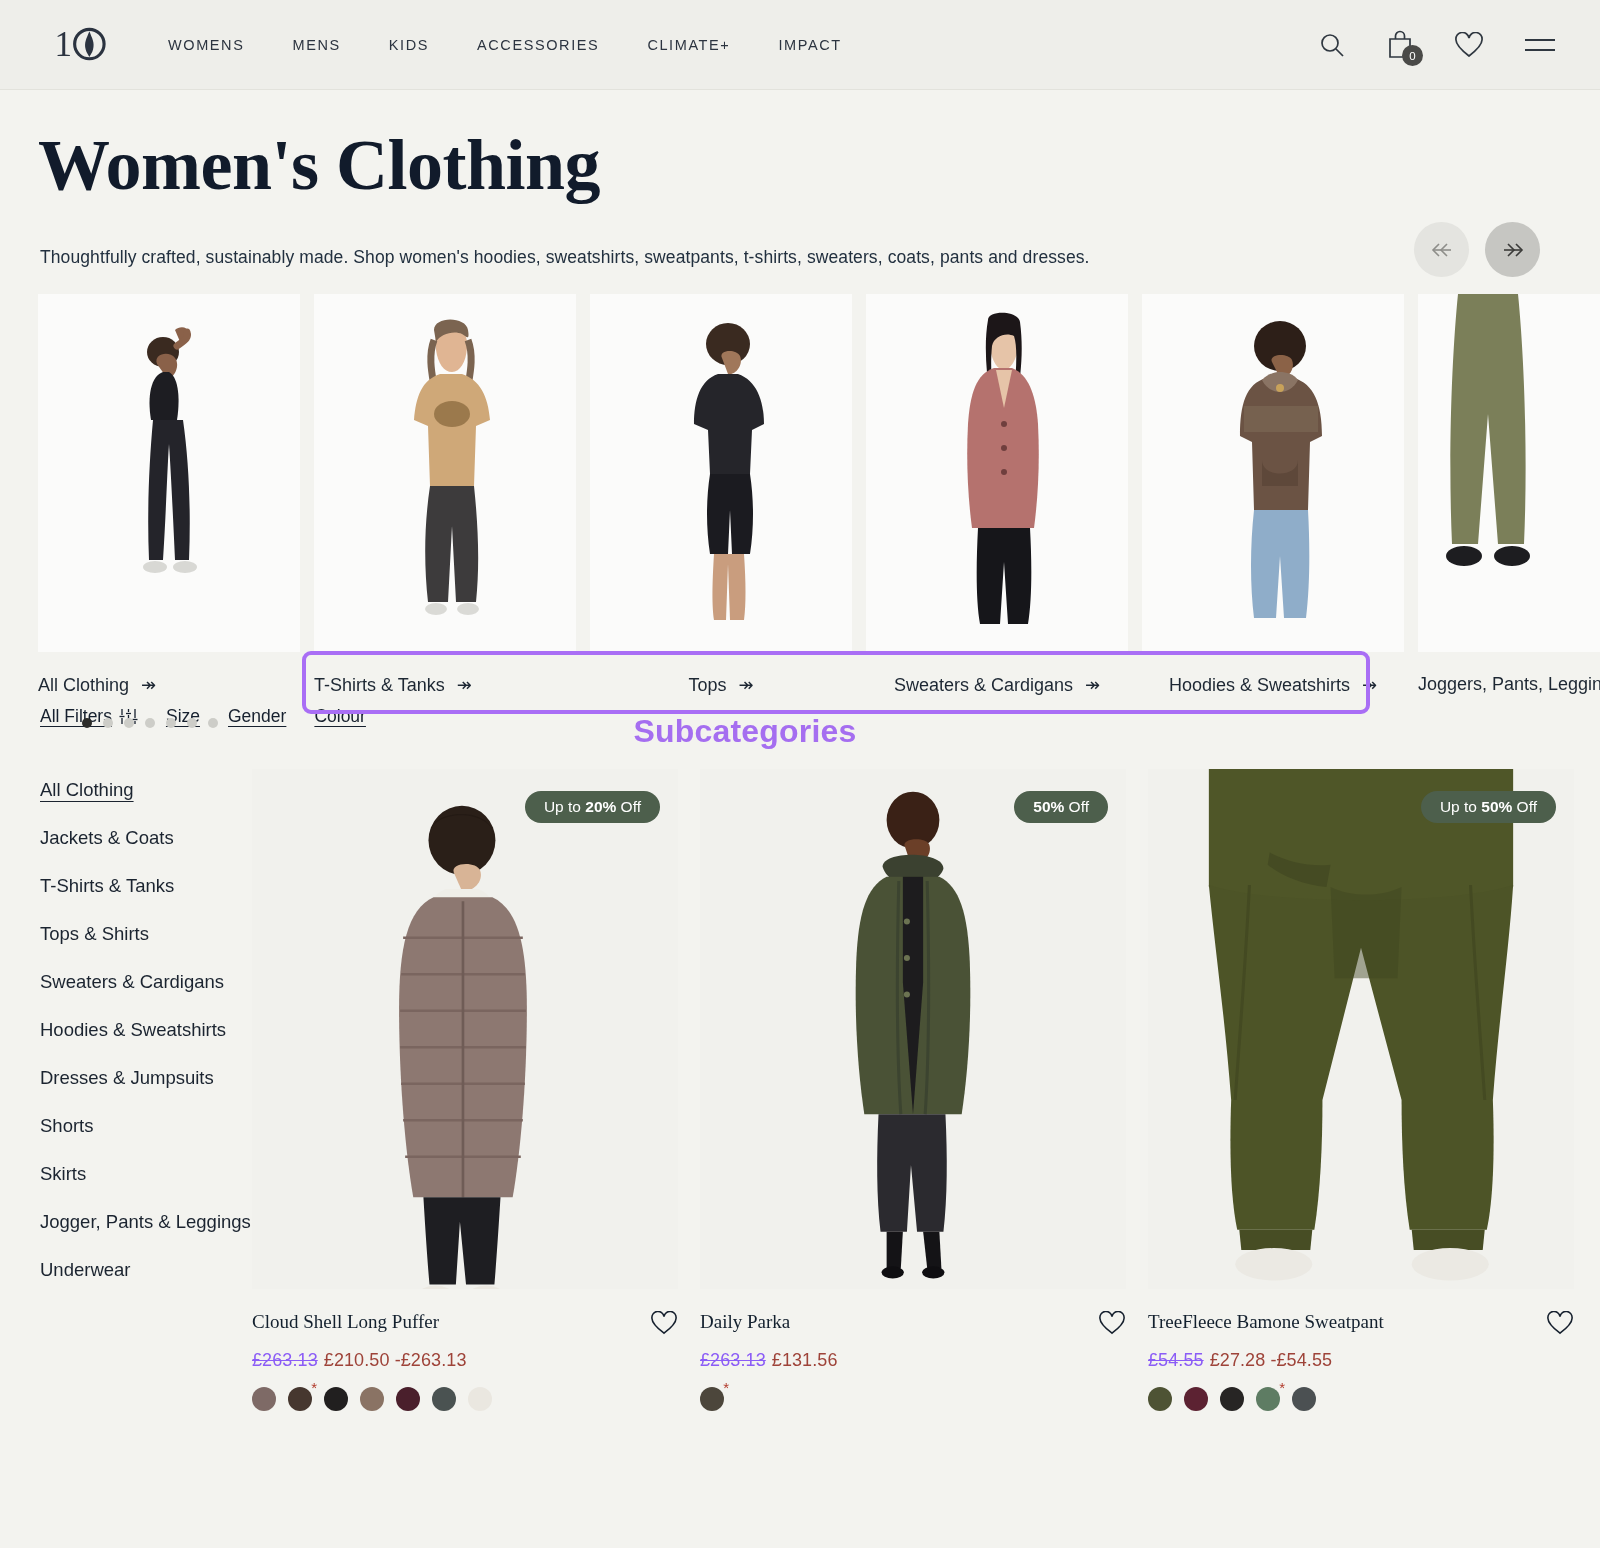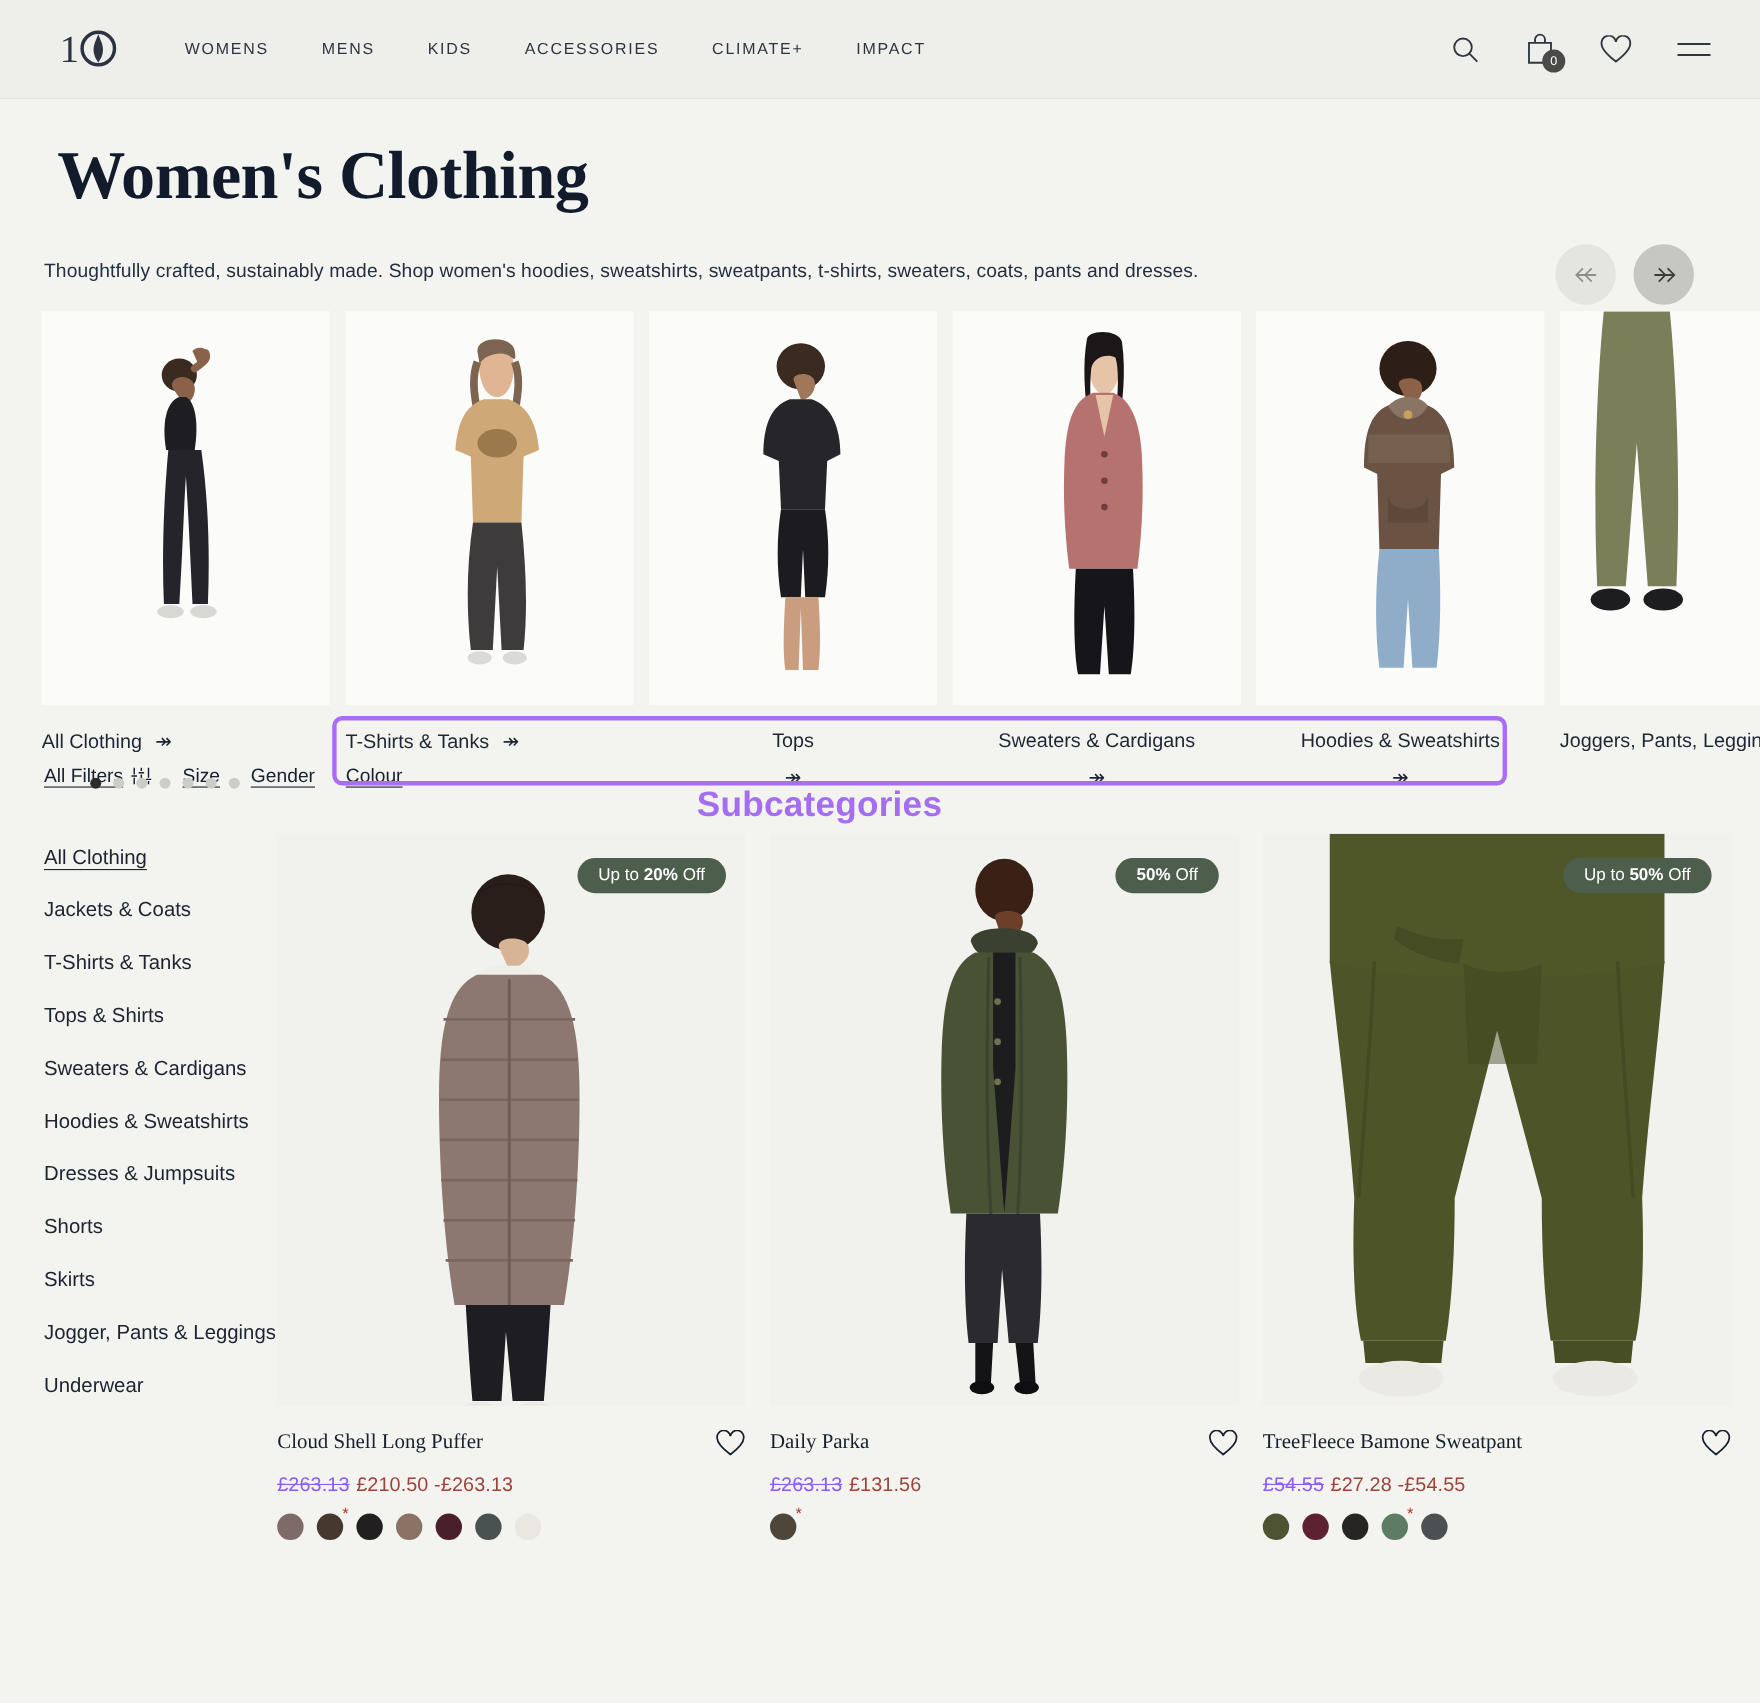--- a/index.html
+++ b/index.html
@@ -34,22 +34,22 @@
     position: absolute; right: -9px; bottom: -6px;
     width: 21px; height: 21px; border-radius: 50%;
     background: #4a4a48; color: #fff; font-size: 11.5px;
     display: flex; align-items: center; justify-content: center;
     font-family: "Liberation Sans", sans-serif;
   }
 
   
   .title {
     font-family: "Liberation Serif", serif;
-    font-size: 62px; font-weight: 700; letter-spacing: -0.5px;
-    color: #111b2b; margin: 36px 0 0 52px; line-height: 1.1;
+    font-size: 72px; font-weight: 700; letter-spacing: -0.5px;
+    color: #111b2b; margin: 36px 0 0 38px; line-height: 1.1;
   }
   .subtitle {
     font-size: 17.5px; color: #22303f; margin: 42px 0 0 40px; letter-spacing: 0.1px;
   }
 
   
   .carousel-nav { position: absolute; right: 60px; top: 222px; display: flex; gap: 16px; }
   .cnav {
     width: 55px; height: 55px; border-radius: 50%;
     display: flex; align-items: center; justify-content: center; cursor: pointer;
@@ -62,21 +62,21 @@
   .ctrack { display: flex; gap: 14px; }
   .ctile { width: 262px; flex: 0 0 262px; }
   .cimg {
     height: 358px; background: #fbfbfa; position: relative; overflow: hidden;
   }
   .clabel {
     display: flex; align-items: center; gap: 12px;
     font-size: 18px; color: #1d2733; margin-top: 22px; cursor: pointer;
     white-space: nowrap;
   }
-  .clabel.center { justify-content: center; flex-direction: column; }
+  .clabel.center { justify-content: center; }
   .dots { display: flex; gap: 11px; margin: 22px 0 0 44px; }
   .dot { width: 10px; height: 10px; border-radius: 50%; background: #cdcdc8; }
   .dot.active { background: #2c2c2a; }
 
   
   .annot-box {
     position: absolute; left: 302px; top: 651px;
     width: 1068px; height: 63px;
     border: 4px solid #a96ef5; border-radius: 9px;
     pointer-events: none; z-index: 30;

